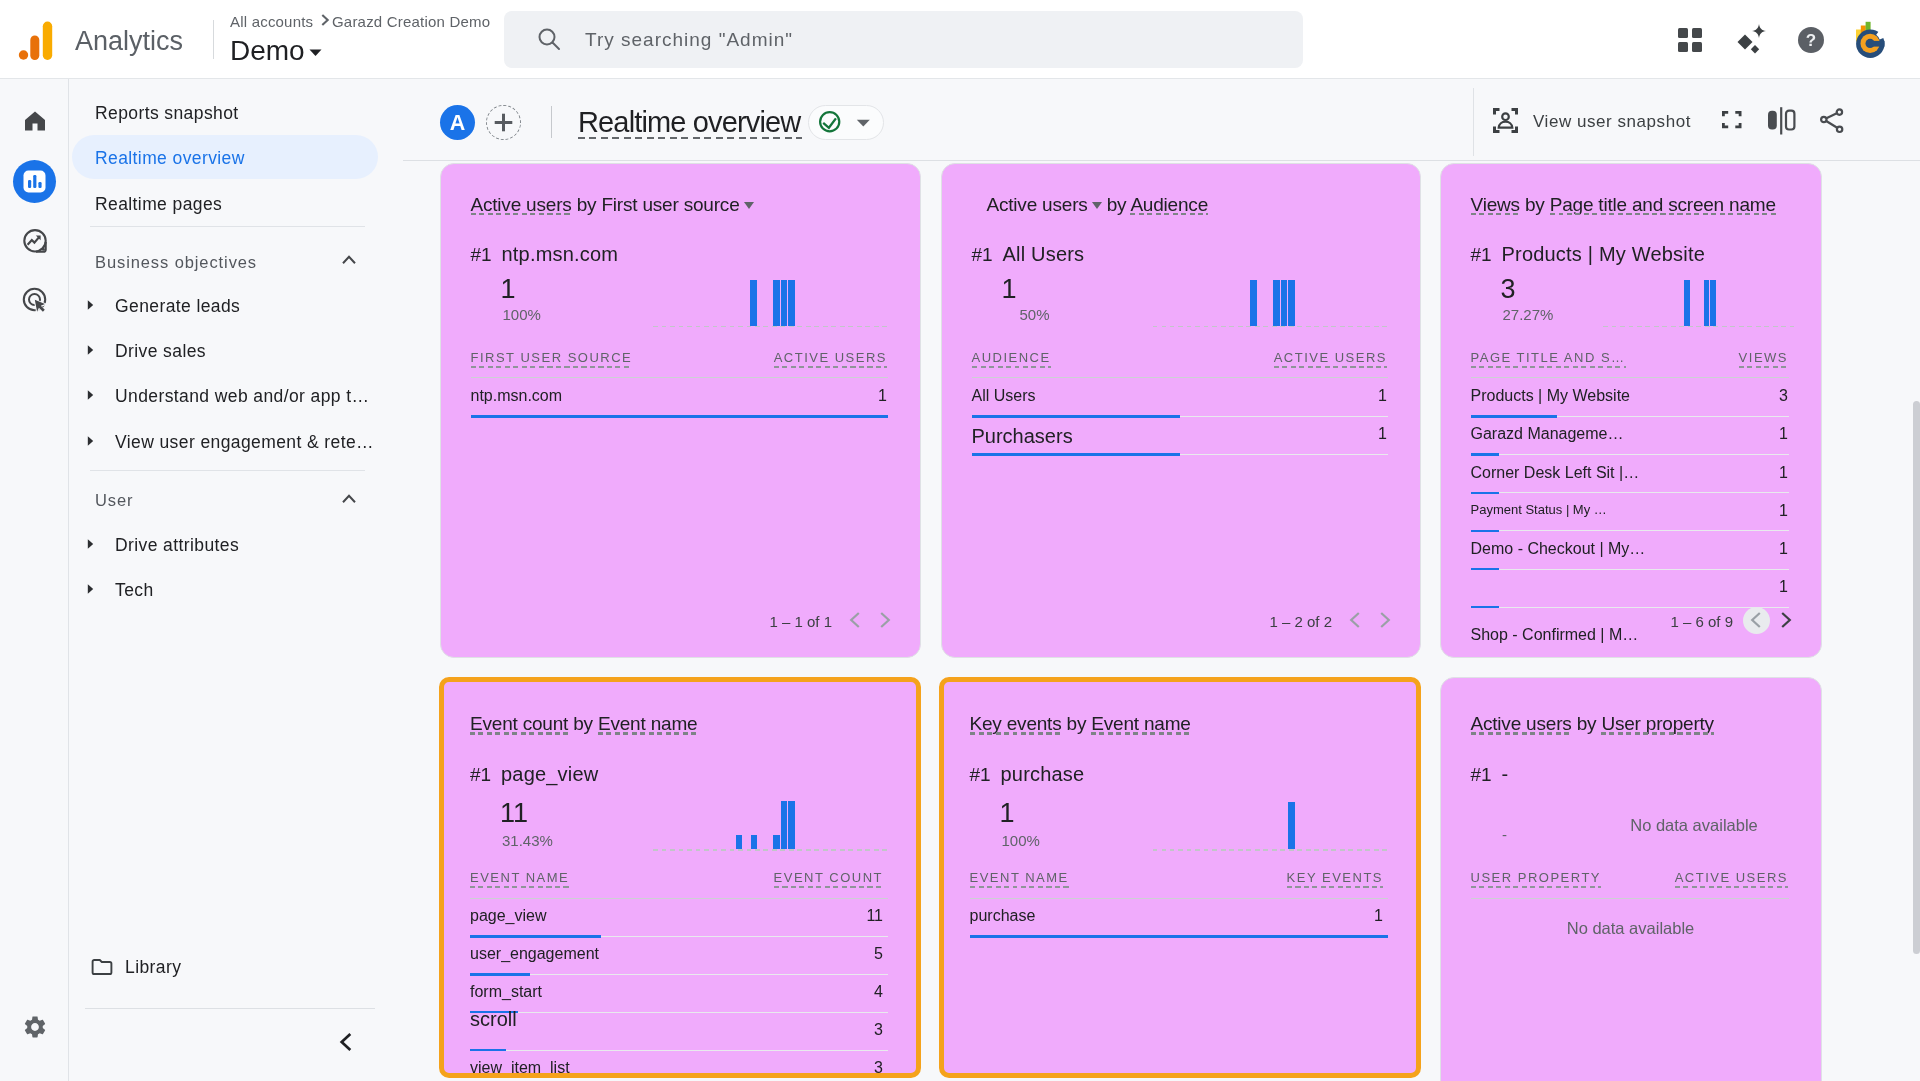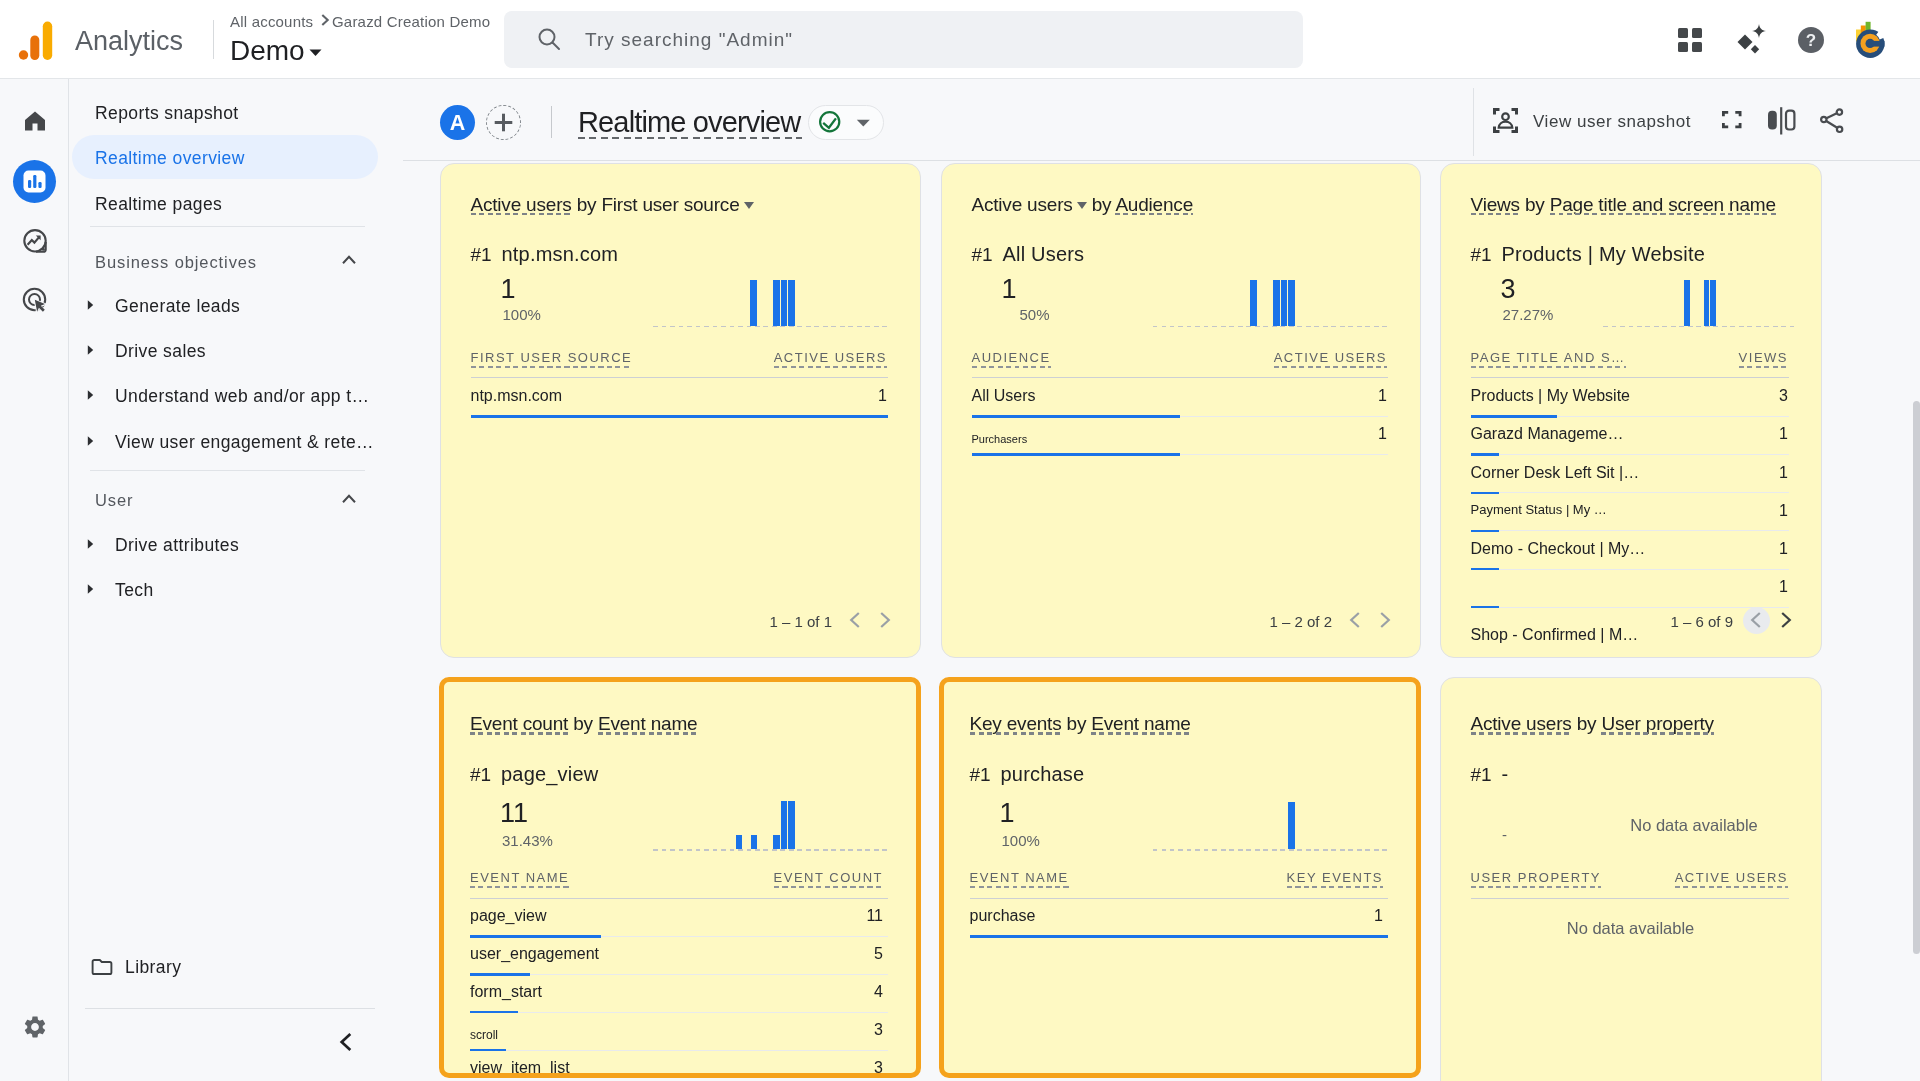--- a/index.html
+++ b/index.html
@@ -1,19 +1,19 @@
 <!DOCTYPE html>
 <html><head><meta charset="utf-8"><style>
 *{margin:0;padding:0;box-sizing:border-box}
 html,body{width:1920px;height:1081px;overflow:hidden;background:#f7f8fa;font-family:"Liberation Sans",sans-serif;}
 .t{position:absolute;line-height:1;white-space:pre;}
 .du{position:relative;}
 .du:after{content:"";position:absolute;left:0;right:0;bottom:-0.5px;height:2.4px;background:repeating-linear-gradient(90deg,#7e8387 0 5px,transparent 5px 8.5px);}
 .dh:after{content:"";position:absolute;left:0;right:0;bottom:-3.5px;height:2px;background:repeating-linear-gradient(90deg,#8f9499 0 5px,transparent 5px 8.5px);}
-.card{position:absolute;background:#fef9c3;border:1px solid #dfe1e5;border-radius:14px;}
+.card{position:absolute;background:#f0abfc;border:1px solid #dfe1e5;border-radius:14px;}
 svg{position:absolute;overflow:visible}
 </style></head><body>
 
 <div style="position:absolute;left:0px;top:0px;width:1920px;height:79px;background:#fff;border-bottom:1px solid #e3e6e9;"></div>
 <svg style="left:0;top:0" width="60" height="70">
     <circle cx="23.5" cy="55" r="4.7" fill="#e8710a"></circle>
     <rect x="30.3" y="35.5" width="9" height="24.5" rx="4.5" fill="#e8710a"></rect>
     <rect x="42.8" y="21.5" width="9.4" height="38.5" rx="4.7" fill="#f9ab00"></rect>
   </svg>
 <div class="t " style="top:28.4px;left:75px;font-size:27px;color:#5b6066;">Analytics</div>
@@ -194,38 +194,38 @@
     <div style="position:absolute;left:30px;top:251.8px;width:417.5px;height:2.6px;background:#1a73e8;"></div>
     <div class="t " style="top:450.6px;right:87.5px;text-align:right;font-size:15px;color:#3c4043;">1 – 1 of 1</div>
     <svg style="left:404.5px;top:446.5px" width="20" height="20">
       <polyline points="13.8,3.0 6.2,10.0 13.8,17.0" fill="none" stroke="#9aa0a6" stroke-width="2.2"></polyline>
     </svg>
     <svg style="left:434.5px;top:446.5px" width="20" height="20">
       <polyline points="6.2,3.0 13.8,10.0 6.2,17.0" fill="none" stroke="#9aa0a6" stroke-width="2.2"></polyline>
     </svg>
   </div>
 <div class="card" style="left:940.5px;top:162.5px;width:480px;height:495px;border:1px solid #dfe1e5;border-radius:14px;">
-    <div class="t " style="top:31.2px;left:30px;font-size:19px;color:#202124;letter-spacing:-0.2px;">Active users<span style="display:inline-block;width:0;height:0;border-left:5.5px solid transparent;border-right:5.5px solid transparent;border-top:7px solid #5f6368;margin-left:4px;transform:translateY(-2px)"></span> by <span class="du">Audience</span></div>
+    <div class="t " style="top:31.2px;left:45px;font-size:19px;color:#202124;letter-spacing:-0.2px;">Active users<span style="display:inline-block;width:0;height:0;border-left:5.5px solid transparent;border-right:5.5px solid transparent;border-top:7px solid #5f6368;margin-left:4px;transform:translateY(-2px)"></span> by <span class="du">Audience</span></div>
     <div class="t " style="top:81.2px;left:30px;font-size:19px;color:#202124;font-weight:500;">#1</div>
     <div class="t " style="top:80.4px;left:61px;font-size:20px;color:#202124;letter-spacing:0.2px;font-weight:500;">All Users</div>
     <div class="t " style="top:112.4px;left:60px;font-size:27px;color:#202124;">1</div>
     <div class="t " style="top:143.6px;left:78px;font-size:15px;color:#5f6368;">50%</div>
     <div style="position:absolute;left:211px;top:162.0px;width:238px;height:1.6px;background:repeating-linear-gradient(90deg,#c2c5c9 0 4.5px,transparent 4.5px 8.5px);"></div>
     <div style="position:absolute;left:308.5px;top:116.5px;width:6.5px;height:45.5px;background:#1a73e8;"></div>
     <div style="position:absolute;left:331.5px;top:116.5px;width:6.5px;height:45.5px;background:#1a73e8;"></div>
     <div style="position:absolute;left:339px;top:116.5px;width:6.5px;height:45.5px;background:#1a73e8;"></div>
     <div style="position:absolute;left:346.5px;top:116.5px;width:6.5px;height:45.5px;background:#1a73e8;"></div>
     <div class="t " style="top:187.8px;left:30px;font-size:13px;color:#5f6368;letter-spacing:1.5px;"><span class="dh">AUDIENCE</span></div>
     <div class="t " style="top:187.8px;right:32.5px;text-align:right;font-size:13px;color:#5f6368;letter-spacing:1.5px;"><span class="dh">ACTIVE USERS</span></div>
     <div style="position:absolute;left:30px;top:213.5px;width:416.5px;height:1px;background:#cdd0d4;"></div>
     <div class="t " style="top:224.8px;left:30px;font-size:16px;color:#202124;">All Users</div>
     <div class="t " style="top:224.8px;right:32.5px;text-align:right;font-size:16px;color:#202124;">1</div>
     <div style="position:absolute;left:30px;top:252.60000000000002px;width:416.5px;height:1px;background:#e8eaed;"></div>
     <div style="position:absolute;left:30px;top:251.8px;width:208.25px;height:2.6px;background:#1a73e8;"></div>
-    <div class="t " style="top:262.9px;left:30px;font-size:11px;color:#202124;margin-top:8px;">Purchasers</div>
+    <div class="t " style="top:262.9px;left:30px;font-size:20px;color:#202124;">Purchasers</div>
     <div class="t " style="top:262.9px;right:32.5px;text-align:right;font-size:16px;color:#202124;">1</div>
     <div style="position:absolute;left:30px;top:290.70000000000005px;width:416.5px;height:1px;background:#e8eaed;"></div>
     <div style="position:absolute;left:30px;top:289.90000000000003px;width:208.25px;height:2.6px;background:#1a73e8;"></div>
     <div class="t " style="top:450.6px;right:87.5px;text-align:right;font-size:15px;color:#3c4043;">1 – 2 of 2</div>
     <svg style="left:403.5px;top:446.5px" width="20" height="20">
       <polyline points="13.8,3.0 6.2,10.0 13.8,17.0" fill="none" stroke="#9aa0a6" stroke-width="2.2"></polyline>
     </svg>
     <svg style="left:433.5px;top:446.5px" width="20" height="20">
       <polyline points="6.2,3.0 13.8,10.0 6.2,17.0" fill="none" stroke="#9aa0a6" stroke-width="2.2"></polyline>
     </svg>
@@ -296,21 +296,21 @@
     <div style="position:absolute;left:26px;top:254.59999999999997px;width:418.0px;height:1px;background:#e8eaed;"></div>
     <div style="position:absolute;left:26px;top:253.79999999999995px;width:131.37740000000002px;height:2.6px;background:#1a73e8;"></div>
     <div class="t " style="top:264.6px;left:26px;font-size:16px;color:#202124;">user_engagement</div>
     <div class="t " style="top:264.6px;right:32.5px;text-align:right;font-size:16px;color:#202124;">5</div>
     <div style="position:absolute;left:26px;top:292.4px;width:418.0px;height:1px;background:#e8eaed;"></div>
     <div style="position:absolute;left:26px;top:291.59999999999997px;width:59.7322px;height:2.6px;background:#1a73e8;"></div>
     <div class="t " style="top:302.4px;left:26px;font-size:16px;color:#202124;">form_start</div>
     <div class="t " style="top:302.4px;right:32.5px;text-align:right;font-size:16px;color:#202124;">4</div>
     <div style="position:absolute;left:26px;top:330.2px;width:418.0px;height:1px;background:#e8eaed;"></div>
     <div style="position:absolute;left:26px;top:329.4px;width:47.7774px;height:2.6px;background:#1a73e8;"></div>
-    <div class="t " style="top:347px;left:26px;font-size:12px;color:#202124;">scroll</div>
+    <div class="t " style="top:327px;left:26px;font-size:20px;color:#202124;">scroll</div>
     <div class="t " style="top:340.2px;right:32.5px;text-align:right;font-size:16px;color:#202124;">3</div>
     <div style="position:absolute;left:26px;top:367.99999999999994px;width:418.0px;height:1px;background:#e8eaed;"></div>
     <div style="position:absolute;left:26px;top:367.19999999999993px;width:35.8226px;height:2.6px;background:#1a73e8;"></div>
     <div class="t " style="top:378.0px;left:26px;font-size:16px;color:#202124;">view_item_list</div>
     <div class="t " style="top:378.0px;right:32.5px;text-align:right;font-size:16px;color:#202124;">3</div>
   </div>
 <div class="card" style="left:938.5px;top:676.5px;width:482px;height:401.5px;border:5px solid #f5a21b;border-radius:10px;overflow:hidden;">
     <div class="t " style="top:32.7px;left:26px;font-size:19px;color:#202124;letter-spacing:-0.2px;"><span class="du">Key events</span> by <span class="du">Event name</span></div>
     <div class="t " style="top:83.0px;left:26px;font-size:19px;color:#202124;font-weight:500;">#1</div>
     <div class="t " style="top:82.2px;left:57px;font-size:20px;color:#202124;letter-spacing:0.2px;font-weight:500;">purchase</div>

